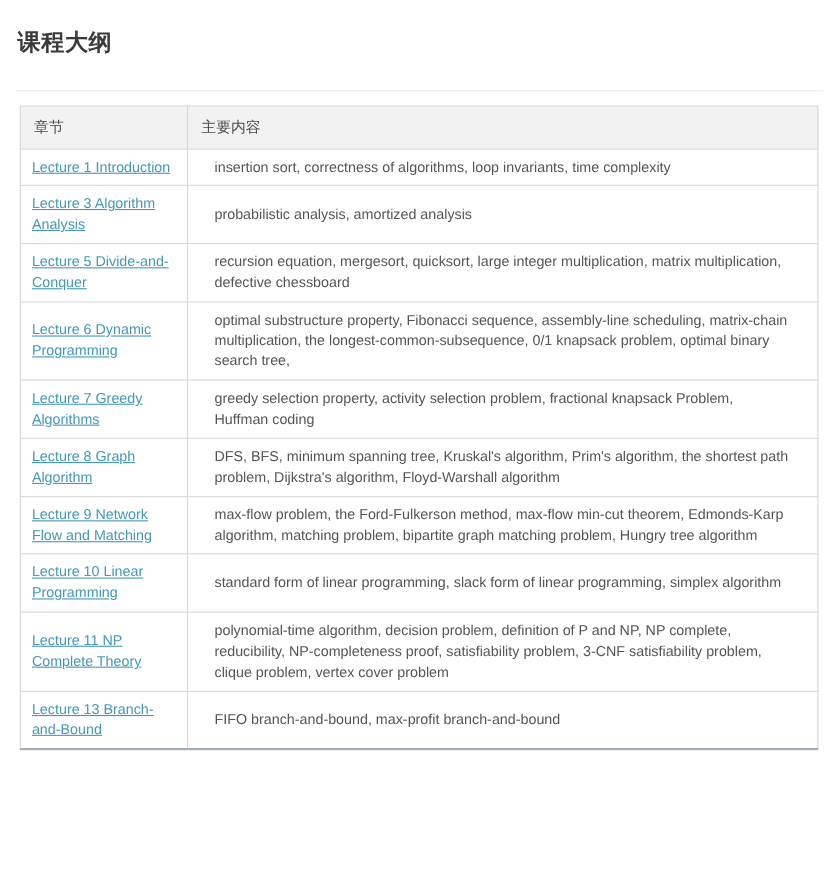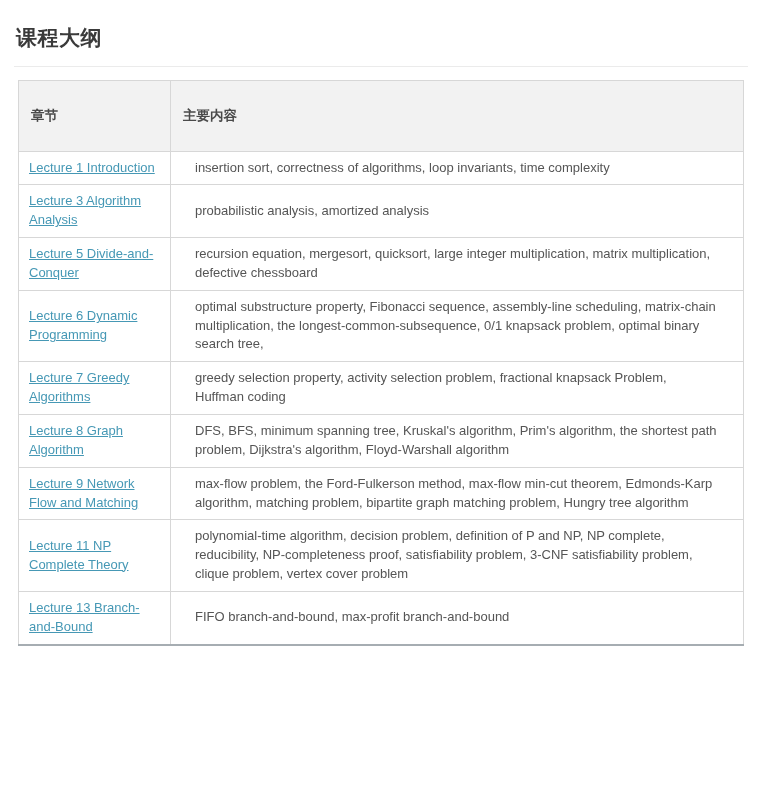--- a/index.html
+++ b/index.html
@@ -11,21 +11,21 @@
   }
   .page {
     width: 762px;
     min-height: 800px;
     padding: 16px 14px 10px 14px;
   }
   .page-title {
     font-size: 21px;
     font-weight: bold;
     color: var(--title-color, #3a3a3a);
-    margin: 8px 0 14px 2px;
+    margin: 8px 0 30px 2px;
     letter-spacing: 0.5px;
   }
   .title-rule {
     border: none;
     border-top: 1px solid var(--divider-color, #ebebeb);
     margin: 0 0 13px 0;
   }
   table.syllabus {
     border-collapse: collapse;
     width: 726px;
@@ -36,24 +36,24 @@
   }
   table.syllabus th,
   table.syllabus td {
     border: 1px solid var(--border-color, #d7d7d7);
     text-align: left;
     vertical-align: middle;
     padding: 8px 12px;
   }
   table.syllabus th {
     background: var(--header-bg, #f2f2f2);
-    font-weight: bold;
+    font-weight: normal;
     color: #4a4a4a;
     font-size: 13.5px;
-    padding: 25px 12px;
+    padding: 9px 12px;
   }
   table.syllabus .col-lecture { width: 152px; }
   table.syllabus td.cell-lecture { padding: 7px 10px; }
   table.syllabus td.cell-content { padding: 7px 24px; }
   tbody tr:last-child th,
   tbody tr:last-child td {
     border-bottom: 2px solid var(--table-bottom, #a6adb2);
   }
   a.lecture-link {
     color: var(--link-color, #4698b5);
@@ -98,20 +98,24 @@
       </tr>
       <tr>
         <td class="cell-lecture"><a class="lecture-link" href="#">Lecture 8 Graph Algorithm</a></td>
         <td class="cell-content">DFS, BFS, minimum spanning tree, Kruskal's algorithm, Prim's algorithm, the shortest path problem, Dijkstra's algorithm, Floyd-Warshall algorithm</td>
       </tr>
       <tr>
         <td class="cell-lecture"><a class="lecture-link" href="#">Lecture 9 Network Flow and Matching</a></td>
         <td class="cell-content">max-flow problem, the Ford-Fulkerson method, max-flow min-cut theorem, Edmonds-Karp algorithm, matching problem, bipartite graph matching problem, Hungry tree algorithm</td>
       </tr>
       <tr>
+        <td class="cell-lecture"><a class="lecture-link" href="#">Lecture 10 Linear Programming</a></td>
+        <td class="cell-content">standard form of linear programming, slack form of linear programming, simplex algorithm</td>
+      </tr>
+      <tr>
         <td class="cell-lecture"><a class="lecture-link" href="#">Lecture 11 NP Complete Theory</a></td>
         <td class="cell-content">polynomial-time algorithm, decision problem, definition of P and NP, NP complete, reducibility, NP-completeness proof, satisfiability problem, 3-CNF satisfiability problem, clique problem, vertex cover problem</td>
       </tr>
       <tr>
         <td class="cell-lecture"><a class="lecture-link" href="#">Lecture 13 Branch-and-Bound</a></td>
         <td class="cell-content">FIFO branch-and-bound, max-profit branch-and-bound</td>
       </tr>
     </tbody>
   </table>
 </div>

